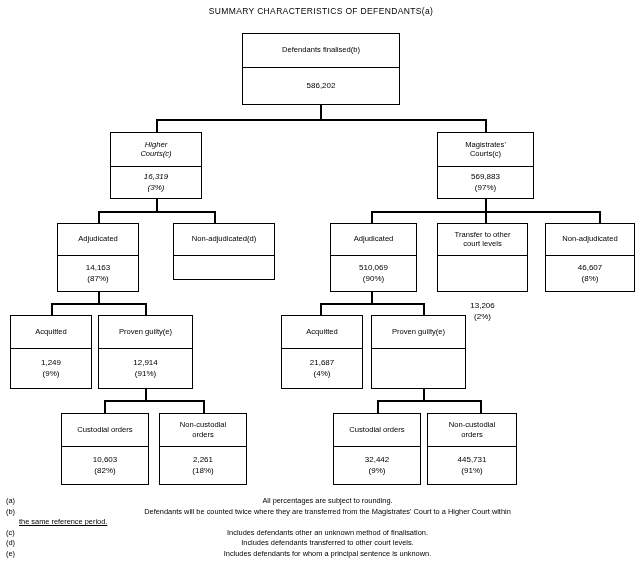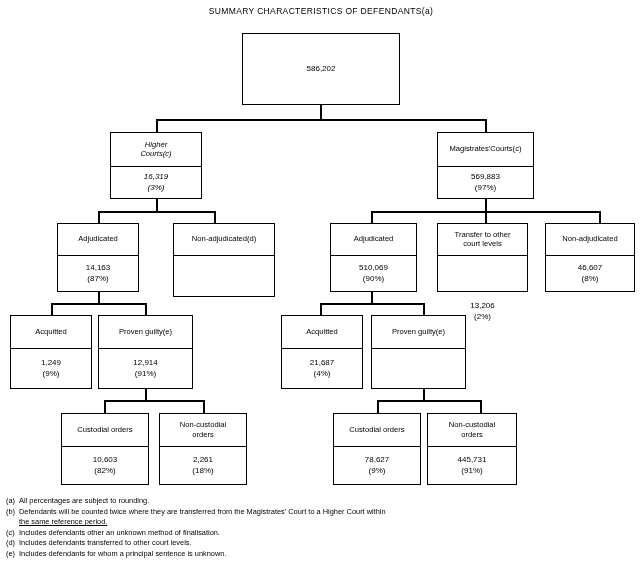--- a/index.html
+++ b/index.html
@@ -92,20 +92,21 @@
     align-items: flex-start;
     white-space: nowrap;
   }
   .fn-mark {
     width: 13px;
     flex: 0 0 13px;
   }
   .fn-text {
     flex: 1 1 auto;
     white-space: normal;
+    text-align: center;
   }
   .fn-cont {
     padding-left: 13px;
     text-decoration: underline;
   }
 </style>
 </head>
 <body>
 
 <div id="chart-canvas">
@@ -142,58 +143,61 @@
   <div class="ln h" style="left:104px; top:400px; width:100px;"></div>
   <div class="ln v" style="left:104px; top:400px; height:13px;"></div>
   <div class="ln v" style="left:203px; top:400px; height:13px;"></div>
 
   <div class="ln v" style="left:423px; top:389px; height:12px;"></div>
   <div class="ln h" style="left:377px; top:400px; width:104px;"></div>
   <div class="ln v" style="left:377px; top:400px; height:13px;"></div>
   <div class="ln v" style="left:480px; top:400px; height:13px;"></div>
 
   <div class="node" style="left:242px; top:33px; width:158px; height:72px;">
+    <div class="node-head" style="height:34px;">
+      <span>Defendants finalised(b)</span>
+    </div>
     <div class="node-body">
       <span>586,202</span>
     </div>
   </div>
 
   <div class="node" style="left:110px; top:132px; width:92px; height:67px;font-style:italic;">
     <div class="node-head" style="height:34px; flex-direction:column;">
       <span>Higher</span>
       <span>Courts(c)</span>
     </div>
     <div class="node-body">
       <span>16,319</span>
       <span class="pct">(3%)</span>
     </div>
   </div>
 
   <div class="node" style="left:437px; top:132px; width:97px; height:67px;">
-    <div class="node-head" style="height:34px; flex-direction:row;">
+    <div class="node-head" style="height:34px; flex-direction:column;">
       <span>Magistrates'</span>
       <span>Courts(c)</span>
     </div>
     <div class="node-body">
       <span>569,883</span>
       <span class="pct">(97%)</span>
     </div>
   </div>
 
   <div class="node" style="left:57px; top:223px; width:82px; height:69px;">
     <div class="node-head" style="height:32px;">
       <span>Adjudicated</span>
     </div>
     <div class="node-body">
       <span>14,163</span>
       <span class="pct">(87%)</span>
     </div>
   </div>
 
-  <div class="node" style="left:173px; top:223px; width:102px; height:74px;">
+  <div class="node" style="left:173px; top:223px; width:102px; height:57px;">
     <div class="node-head" style="height:32px;">
       <span>Non-adjudicated(d)</span>
     </div>
   </div>
 
   <div class="node" style="left:330px; top:223px; width:87px; height:69px;">
     <div class="node-head" style="height:32px;">
       <span>Adjudicated</span>
     </div>
     <div class="node-body">
@@ -278,21 +282,21 @@
       <span>2,261</span>
       <span class="pct">(18%)</span>
     </div>
   </div>
 
   <div class="node" style="left:333px; top:413px; width:88px; height:72px;">
     <div class="node-head" style="height:33px;">
       <span>Custodial orders</span>
     </div>
     <div class="node-body">
-      <span>78,627</span>
+      <span>32,442</span>
       <span class="pct">(9%)</span>
     </div>
   </div>
 
   <div class="node" style="left:427px; top:413px; width:90px; height:72px;">
     <div class="node-head" style="height:33px; flex-direction:column;">
       <span>Non-custodial</span>
       <span>orders</span>
     </div>
     <div class="node-body">

